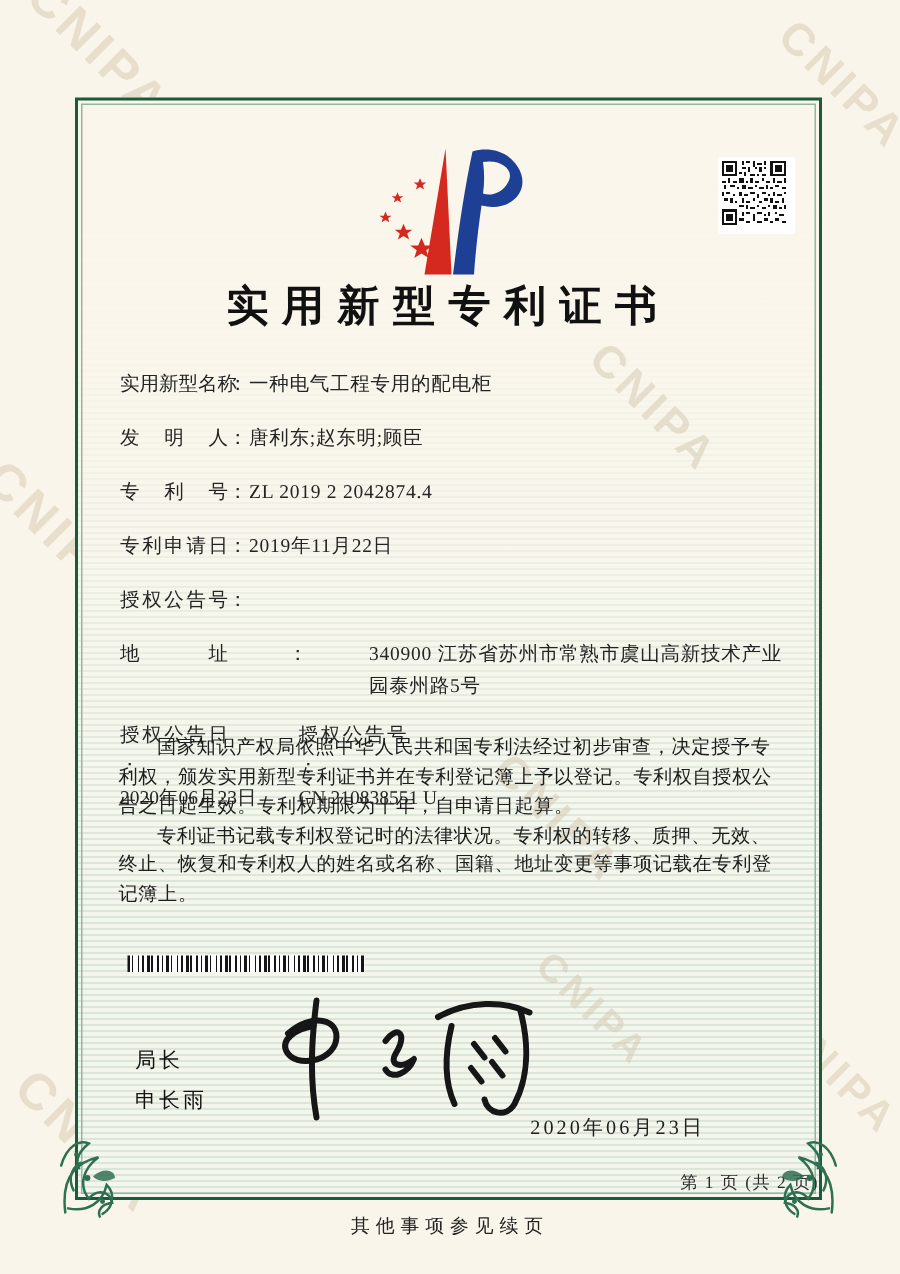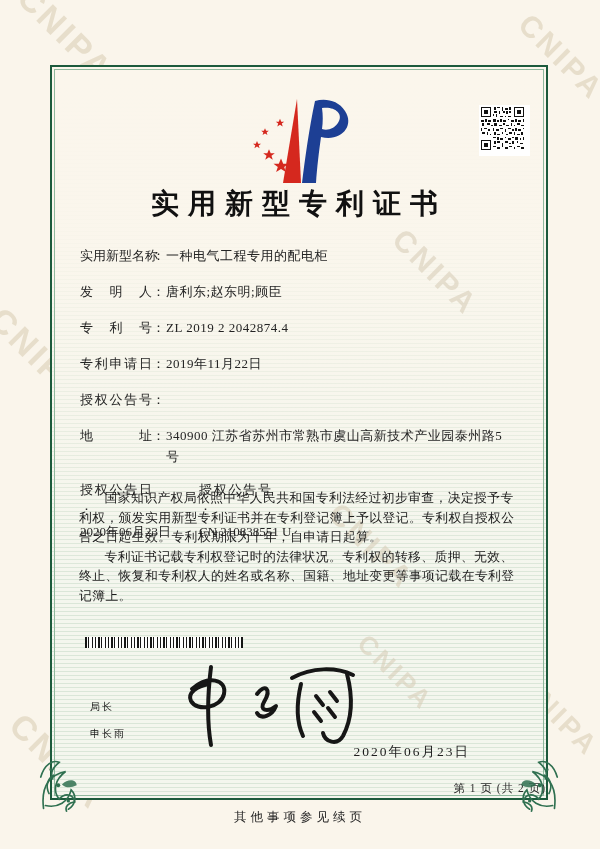--- a/index.html
+++ b/index.html
@@ -42,21 +42,21 @@
   .grant .pair.second{margin-left:28px;}
   .grant .lbl2{display:inline-block;width:72px;min-width:72px;text-align:justify;text-align-last:justify;white-space:nowrap;}
   
   .paras{position:absolute;left:27px;right:25px;top:422px;font-size:12.8px;line-height:19.5px;color:#1c1c1c;}
   .paras p{margin:0;text-indent:2em;letter-spacing:0.4px;}
   
   .barcode{position:absolute;left:33px;top:570px;width:158px;height:11px;
     background:repeating-linear-gradient(90deg,#151515 0 2px,#fdfdfd 2px 3px,#151515 3px 4px,#fdfdfd 4px 7px,#151515 7px 8px,#fdfdfd 8px 10px,#151515 10px 11px,#fdfdfd 11px 13px);}
   
   .signer{position:absolute;left:38px;top:626px;font-family:"Liberation Sans","DejaVu Sans",sans-serif;
-          font-size:10px;color:#111;letter-spacing:2px;line-height:27px;}
+          font-size:14px;color:#111;letter-spacing:2px;line-height:27px;}
   .signature{position:absolute;left:112px;top:588px;width:215px;height:98px;}
   .issue-date{position:absolute;right:76px;top:676px;font-size:13.5px;letter-spacing:2px;color:#1e1e1e;}
   .page-number{position:absolute;left:0;right:0;top:714px;text-align:right;font-size:11.5px;letter-spacing:1px;color:#2b2b2b;}
   .footer-note{position:absolute;left:0;right:0;top:809px;text-align:center;font-size:12.5px;letter-spacing:4px;color:#222;}
   
   .flourish{position:absolute;width:92px;height:92px;pointer-events:none;}
   .flourish.bl{left:-14px;bottom:-14px;}
   .flourish.br{right:-14px;bottom:-14px;transform:scaleX(-1);}
 </style>
 </head>
@@ -138,21 +138,21 @@
     </div>
     <div class="row">
       <span class="lbl">专利申请日</span>
         <span class="colon">：</span>
         <span class="val">2019年11月22日</span>
     </div>
     <div class="row">
       <span class="lbl">授权公告号</span>
         <span class="colon">：</span>
     </div>
-    <div class="row" style="margin-bottom:12px;">
+    <div class="row" style="margin-bottom:12px;gap:40px;">
       <span class="lbl">地址</span>
         <span class="colon">：</span>
         <span class="val" style="max-width:340px;">340900 江苏省苏州市常熟市虞山高新技术产业园泰州路5号</span>
     </div>
     <div class="row grant">
       <span class="pair">
         <span class="lbl2">授权公告日</span>
           <span class="colon">：</span>
           <span>2020年06月23日</span>
       </span>

